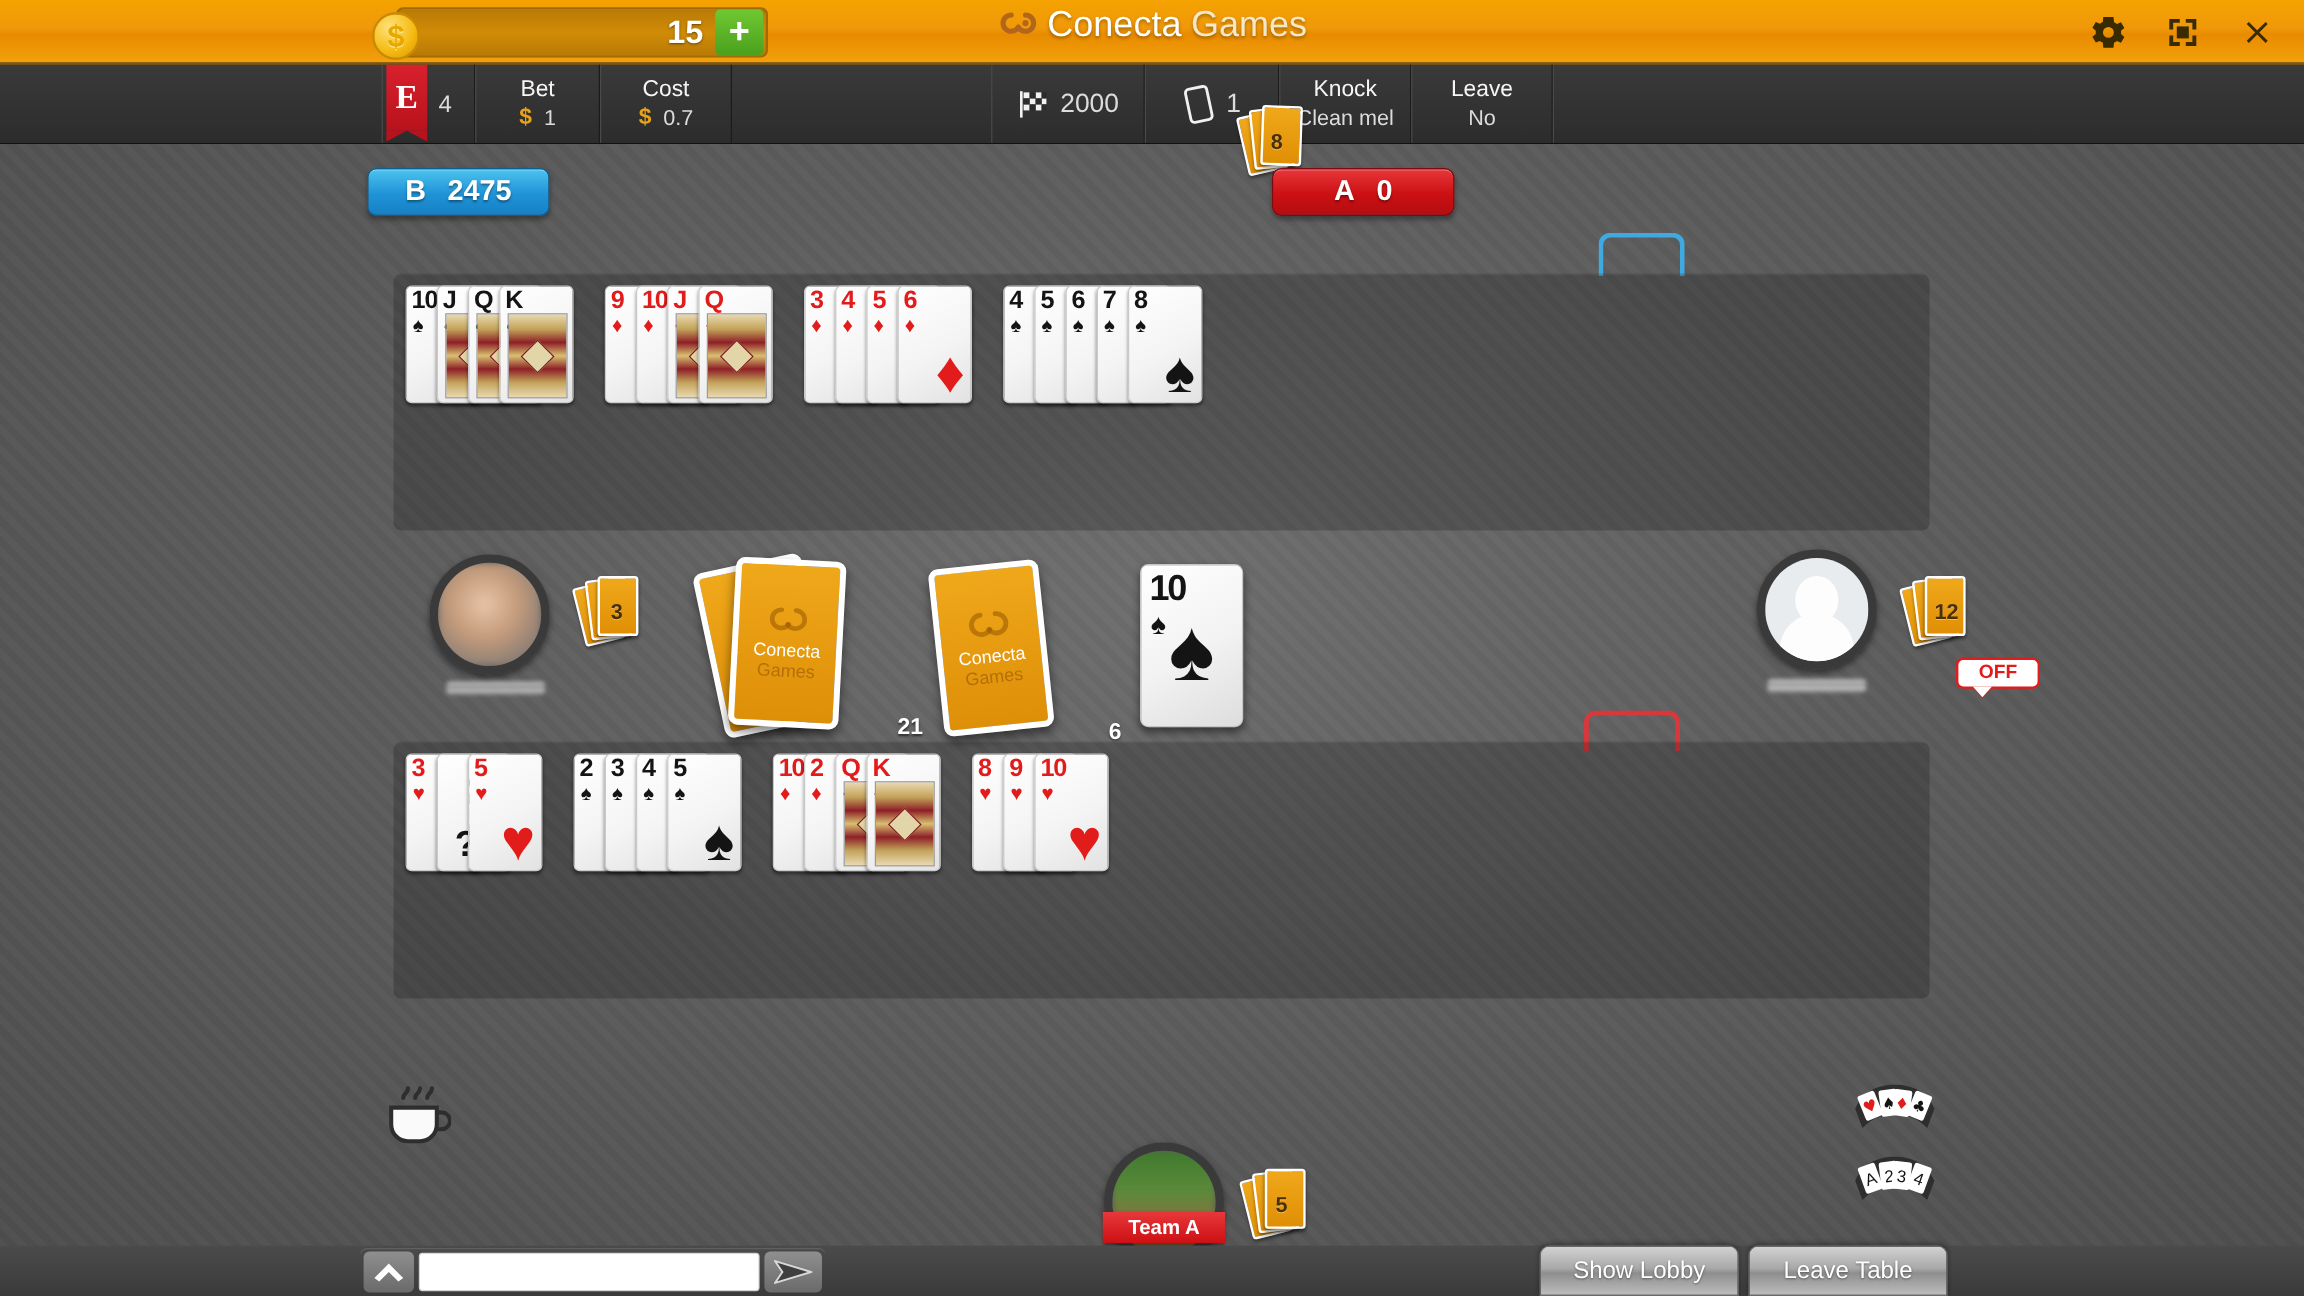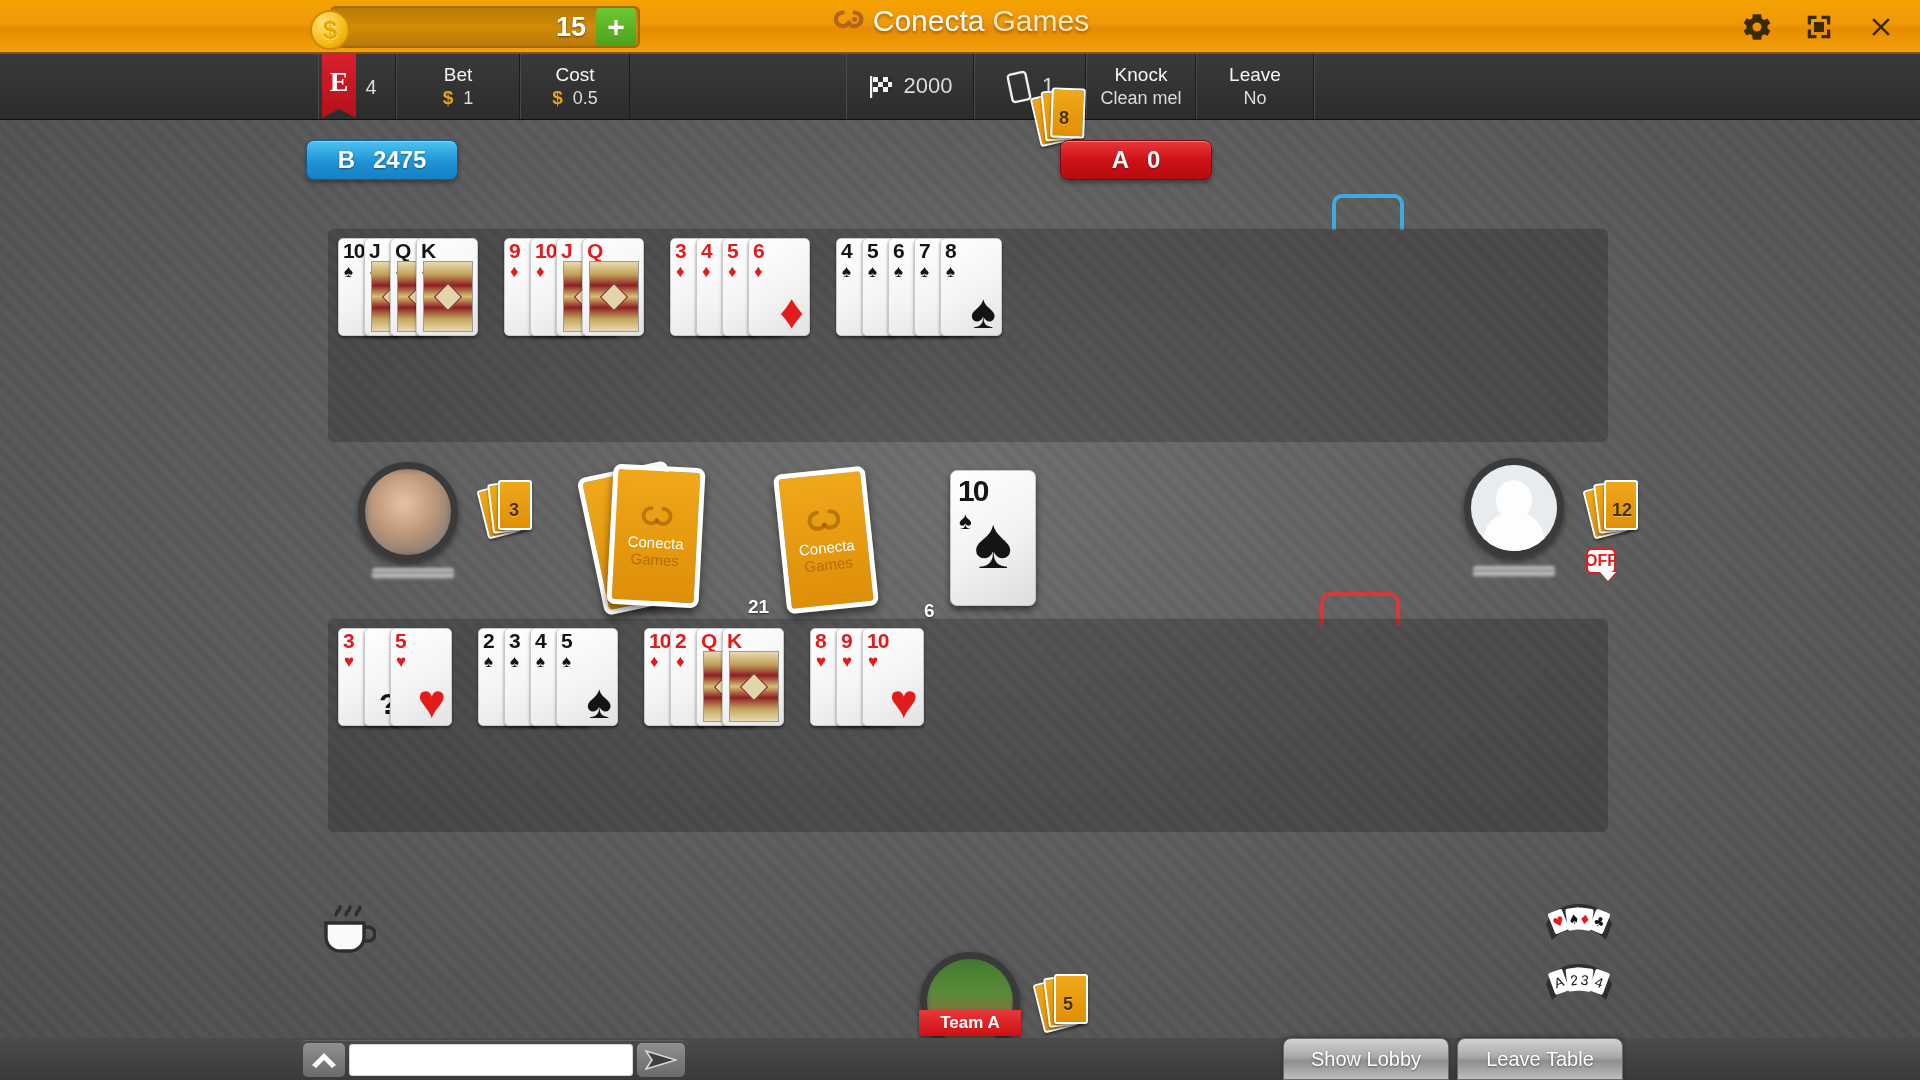--- a/index.html
+++ b/index.html
@@ -80,21 +80,21 @@
   }
   .cell {
     display:flex; flex-direction: column; align-items:center; justify-content:center;
     border-right: 1px solid #1b1b1b; border-left: 1px solid #4a4a4a;
     color: #f2f2f2; padding: 0 12px;
   }
   .cell .lbl { font-size: 19px; color:#f5f5f5; line-height:1.25; }
   .cell .val { font-size: 18px; color:#dcdcdc; line-height:1.3; }
   .cell-table { width: 160px; }
   .cell-players { width: 78px; }
-  .cell-bet { width: 124px; align-items: center; }
+  .cell-bet { width: 104px; align-items: center; }
   .cell-cost { width: 110px; }
   .cell-timer { width: 216px; border:none; }
   .cell-points { width: 128px; }
   .cell-decks { width: 112px; }
   .cell-knock { width: 110px; }
   .cell-groups { width: 118px; }
   .cell-grow { flex: 1; border-left: 1px solid #4a4a4a; border-right:none; }
   .money { color:#e8a21a; font-size: 19px; font-weight: bold; }
   .valrow { display:flex; align-items:center; gap:10px; }
 
@@ -260,24 +260,24 @@
     filter: blur(1.6px); opacity:.85;
   }
   .teambadge {
     position:absolute; width: 102px; height: 26px;
     background: linear-gradient(180deg,#e8373a,#cc1014);
     color:#fff; font-size:17px; font-weight:bold;
     display:flex; align-items:center; justify-content:center;
     box-shadow: 0 2px 3px rgba(0,0,0,.4);
   }
   .offbubble {
-    position:absolute; width: 30px; height: 26px; border-radius: 6px;
+    position:absolute; width: 70px; height: 26px; border-radius: 6px;
     background:#fff; border: 2px solid #e21b1b;
     color:#e21b1b; font-size:16px; font-weight:bold;
-    display:flex; align-items:center; justify-content:center;
+    display:flex; align-items:center; justify-content:center;margin-left:44px;
   }
   .offbubble::after {
     content:""; position:absolute; left: 12px; bottom: -9px;
     border-left: 8px solid transparent; border-right: 8px solid transparent;
     border-top: 9px solid #fff;
     filter: drop-shadow(0 1px 0 #e21b1b);
   }
 
   
   .coffee { position:absolute; left: 318px; top: 905px; width: 58px; height: 52px; }
@@ -382,21 +382,21 @@
       <div class="lbl">Bet</div>
       <div class="valrow">
         <span class="money">$</span>
         <span class="val">1</span>
       </div>
     </div>
     <div class="cell cell-cost">
       <div class="lbl">Cost</div>
       <div class="valrow">
         <span class="money">$</span>
-        <span class="val">0.5</span>
+        <span class="val">0.7</span>
       </div>
     </div>
     <div class="cell cell-timer"></div>
     <div class="cell cell-points">
       <div class="valrow">
         <svg width="26" height="24" viewBox="0 0 26 24">
           <rect x="2" y="1" width="2.2" height="22" fill="#f2f2f2"></rect>
           <g fill="#f2f2f2">
             <rect x="5" y="2" width="5" height="5"></rect>
               <rect x="15" y="2" width="5" height="5"></rect>

